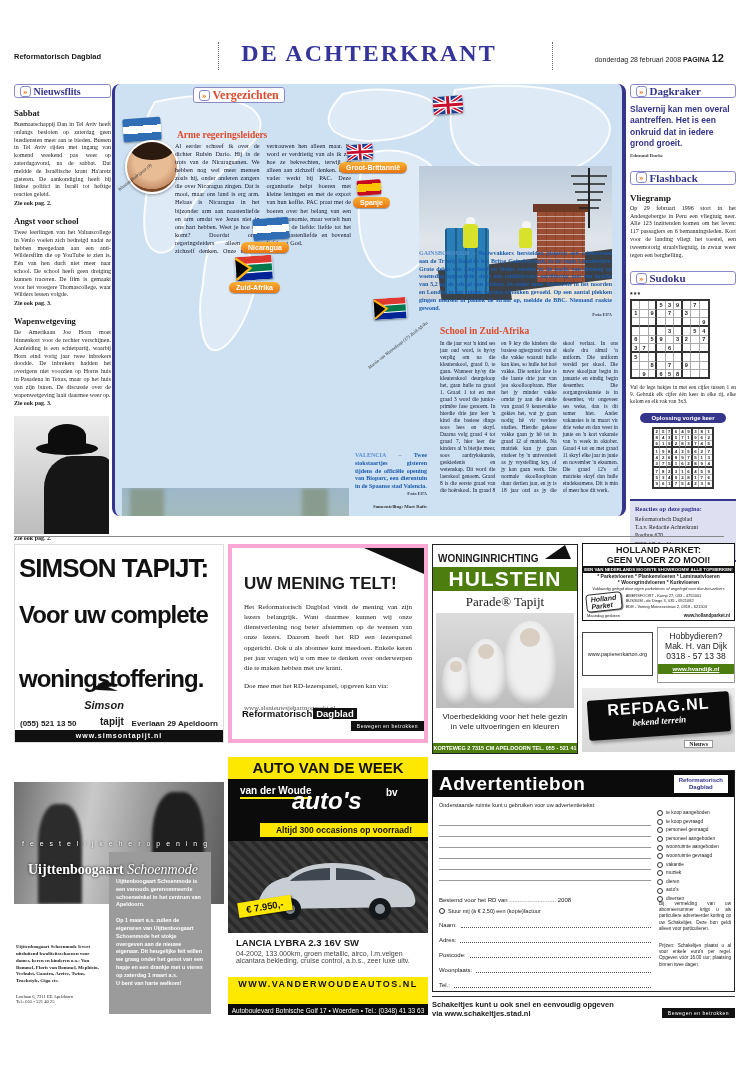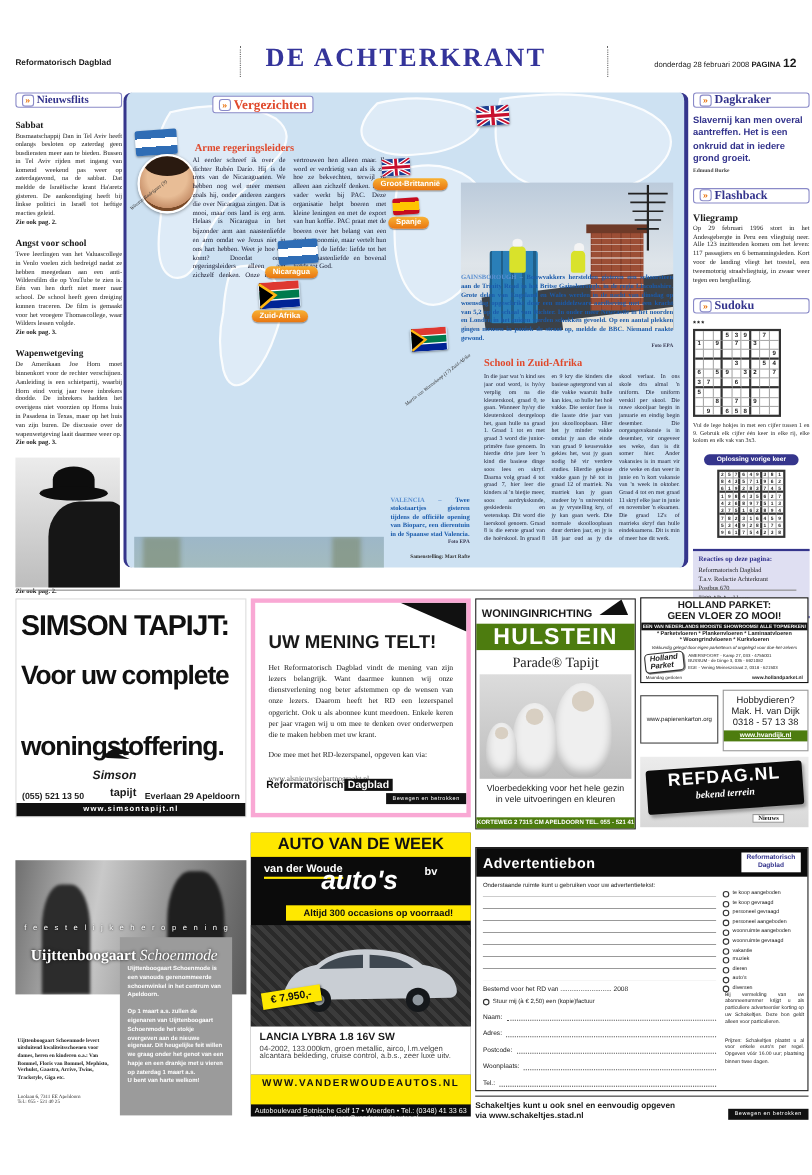--- a/index.html
+++ b/index.html
@@ -130,21 +130,21 @@
   .sil{position:absolute;background:#2c2c2c;filter:blur(1.5px);border-radius:40% 40% 0 0;}
   .uij-gray{position:absolute;left:95px;top:76px;width:102px;height:162px;background:#9b9b9b;color:#fff;
             font-weight:bold;font-size:5.4px;line-height:1.45;padding:26px 7px 0 7px;box-sizing:border-box;white-space:pre-line;}
   .auto-yellow{background:#ffe800;color:#111;text-align:center;font-weight:bold;}
   .autoblock{background:#0b0b0b;}
   .carzone{position:relative;background:repeating-linear-gradient(45deg,#2a2a2a 0 4px,#3b3b3b 4px 8px);overflow:hidden;}
   .sticker{position:absolute;background:#ffe800;color:#111;font-weight:bold;font-size:9.5px;padding:2px 8px;
            transform:rotate(-9deg);box-shadow:1px 1px 2px rgba(0,0,0,.6);}
   .bon{border:1px solid #222;background:#fff;}
   .bon-head{background:#0b0b0b;color:#fff;height:26px;display:flex;align-items:center;justify-content:space-between;padding:0 6px;}
-  .bon-title{font-size:13px;font-weight:bold;letter-spacing:.5px;}
+  .bon-title{font-size:19px;font-weight:bold;letter-spacing:.5px;}
   .bon-logo{background:#fff;color:#33338c;font-size:6px;font-weight:bold;padding:2px 5px;line-height:1.15;text-align:center;}
   .ruled{background:repeating-linear-gradient(180deg,transparent 0 10px,#999 10px 11px);}
   .chkitem{display:flex;align-items:center;gap:3px;font-size:4.8px;line-height:8.6px;}
   .chk{width:4px;height:4px;border:1px solid #333;border-radius:50%;flex:none;display:inline-block;}
   .fieldline{display:flex;align-items:flex-end;font-size:6px;margin-top:7px;}
   .fieldline .fill{flex:1;border-bottom:1px dotted #555;margin-left:4px;height:7px;}
   .bon-small{font-size:4.6px;line-height:1.35;text-align:justify;color:#222;}
   .strip{position:absolute;left:432px;top:996px;width:303px;border-top:1px solid #333;padding-top:3px;box-sizing:border-box;}
 </style>
 </head>
@@ -648,21 +648,21 @@
         <path d="M30,62 q6,-22 30,-26 q16,-14 44,-14 q36,0 52,14 q26,4 30,18 q4,10 -4,12 l-140,2 q-10,-1 -12,-6 z" fill="#c9ced4"></path>
         <path d="M64,38 q14,-11 38,-11 l0,12 -40,1 z M108,27 q28,1 40,12 l-40,0 z" fill="#3e4750"></path>
         <circle cx="62" cy="68" r="11" fill="#15181b"></circle>
           <circle cx="62" cy="68" r="5" fill="#8f979e"></circle>
         <circle cx="152" cy="68" r="11" fill="#15181b"></circle>
           <circle cx="152" cy="68" r="5" fill="#8f979e"></circle>
       </svg>
       <div class="sticker" style="left:10px;top:58px">€ 7.950,-</div>
     </div>
     <div style="background:#fff;padding:4px 8px;height:44px;box-sizing:border-box">
-      <div class="b" style="font-size:9.5px">LANCIA LYBRA 1.8 16V SW</div>
+      <div class="b" style="font-size:9.5px">LANCIA LYBRA 2.3 16V SW</div>
       <div style="font-size:7px;color:#444;margin-top:2px">04-2002, 133.000km, groen metallic, airco, l.m.velgen</div>
       <div style="font-size:7px;color:#444">alcantara bekleding, cruise control, a.b.s., zeer luxe uitv.</div>
     </div>
     <div class="auto-yellow" style="font-size:9px;height:27px;line-height:15px;letter-spacing:1.5px">WWW.VANDERWOUDEAUTOS.NL</div>
     <div class="ctr wh" style="font-size:6.5px;padding-top:3px">Autoboulevard Botnische Golf 17 • Woerden • Tel.: (0348) 41 33 63</div>
     <div class="ctr wh" style="font-size:6px">E-mail: verkoop@vanderwoudeautos.nl</div>
   </div>
 
   <div class="abs ad bon" style="left:432px;top:770px;width:303px;height:222px">
     <div class="bon-head">

